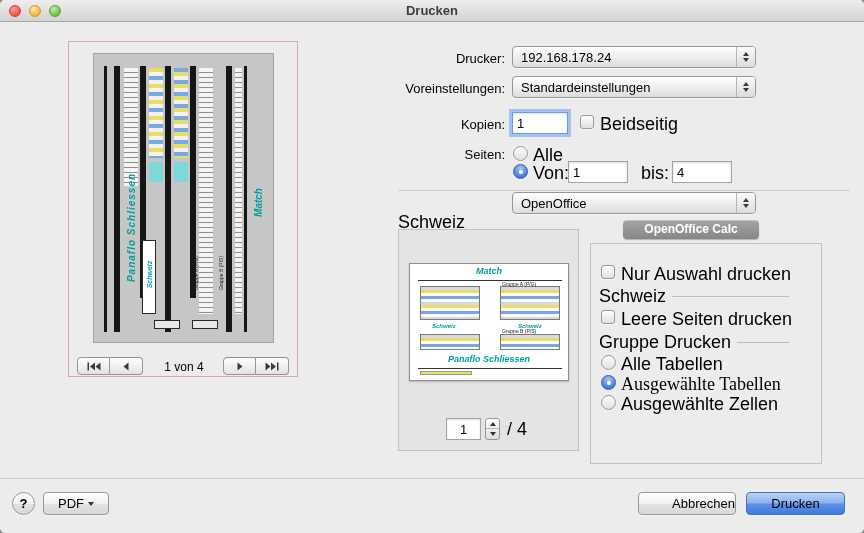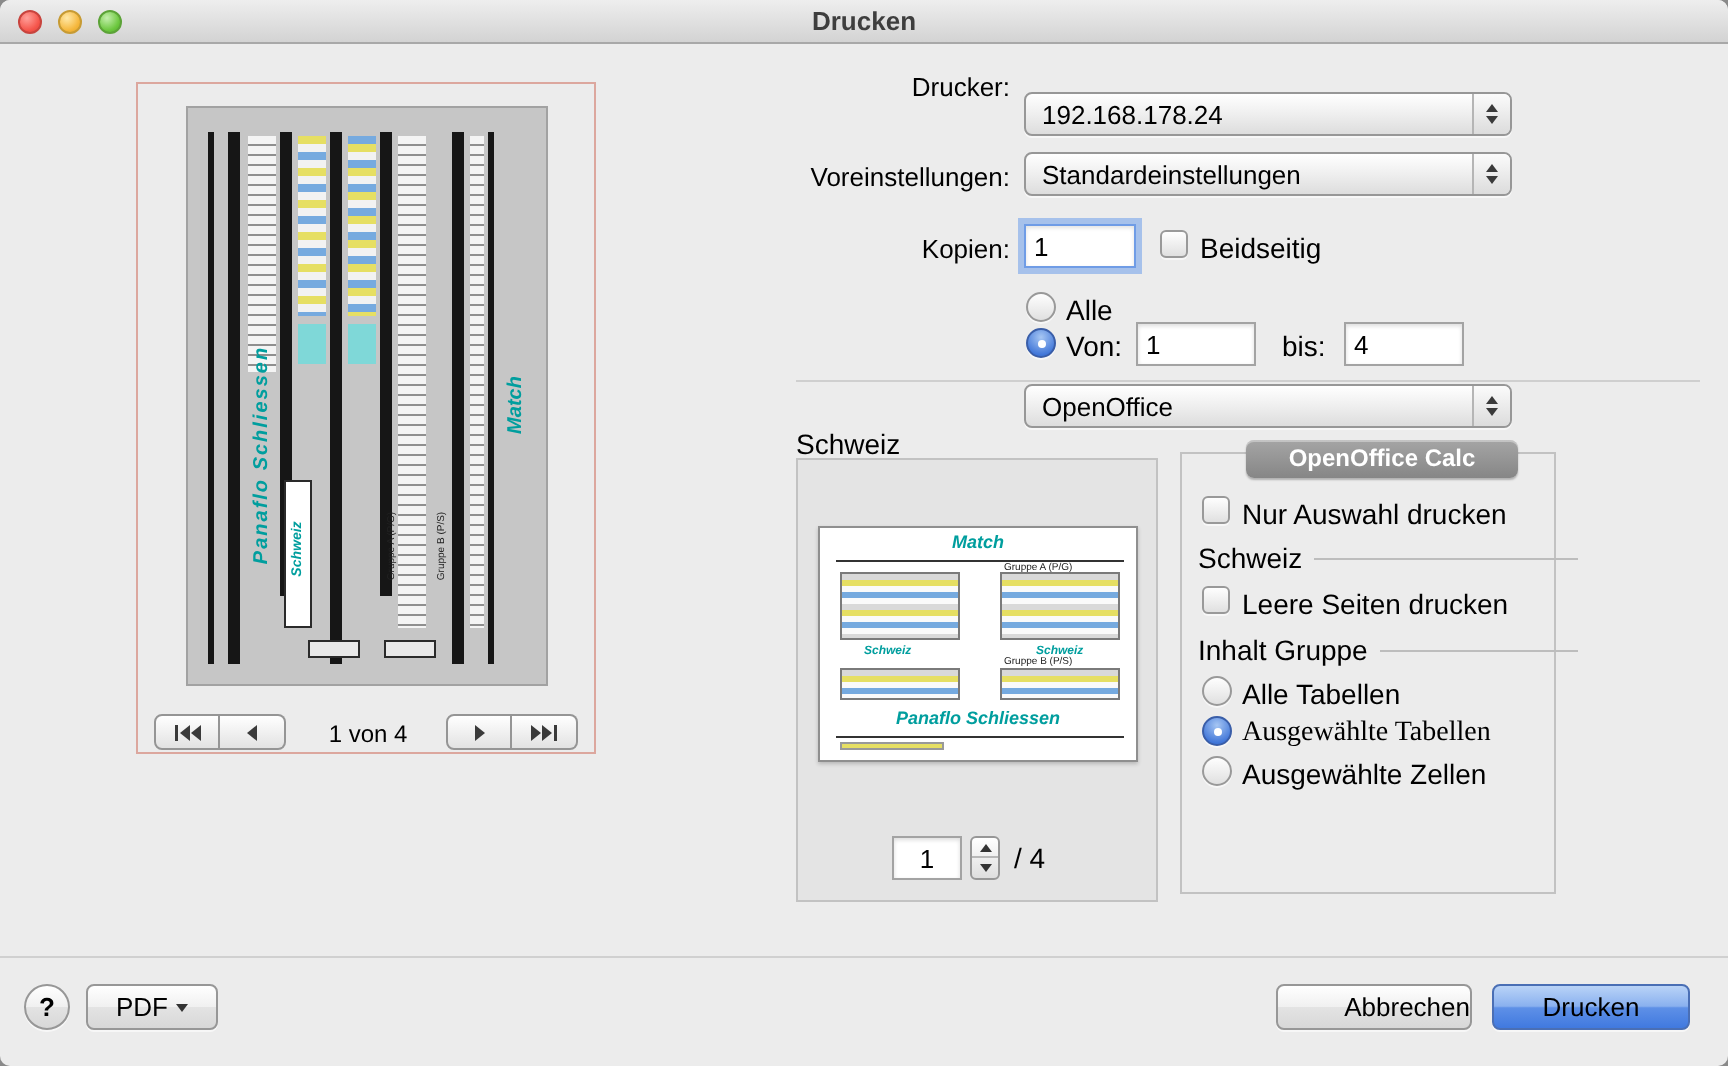--- a/index.html
+++ b/index.html
@@ -9,21 +9,21 @@
 
   
   .titlebar { position:absolute; left:0; top:0; right:0; height:22px;
     background:linear-gradient(#eeeeee,#d3d3d3); border-bottom:1px solid #a8a8a8; }
   .title { text-align:center; font-size:13px; font-weight:bold; color:#3e3e3e; line-height:21px; }
   .tl { position:absolute; top:5px; width:12px; height:12px; border-radius:50%; }
   .tl.red { left:9px; background:radial-gradient(circle at 35% 30%, #ffa09a, #f5554b 65%, #d8423a); border:1px solid #c8443e; }
   .tl.yellow { left:29px; background:radial-gradient(circle at 35% 30%, #ffe9a8, #f5b73c 65%, #dd9f27); border:1px solid #c79b34; }
   .tl.green { left:49px; background:radial-gradient(circle at 35% 30%, #c4efad, #6cc73e 65%, #52a82c); border:1px solid #5ca338; }
 
-  .lbl { position:absolute; font-size:14px; line-height:16px; white-space:nowrap; }
+  .lbl { position:absolute; font-size:18px; line-height:16px; white-space:nowrap; }
   .rlabel { position:absolute; left:260px; width:245px; text-align:right; font-size:13px; line-height:16px; }
   .small { font-size:12px; }
 
   
   .popup { position:absolute; height:22px; border:1px solid #979797; border-radius:4px;
     background:linear-gradient(#ffffff,#ededed 55%,#dddddd); display:flex; align-items:center;
     padding:0 24px 0 8px; font-size:13px; box-shadow:0 1px 0 rgba(255,255,255,.6); }
   .popup .arrows { position:absolute; right:0; top:0; bottom:0; width:19px; border-left:1px solid #b5b5b5;
     border-radius:0 3px 3px 0; background:linear-gradient(#fbfbfb,#dcdcdc);
     display:flex; flex-direction:column; align-items:center; justify-content:center; }
@@ -170,21 +170,21 @@
       <button class="navbtn">
         <svg width="16" height="9" viewBox="0 0 16 9" fill="#3a3a3a">
           <path d="M1.5,0.5 L6.5,4.5 L1.5,8.5 Z"></path>
             <path d="M7,0.5 L12,4.5 L7,8.5 Z"></path>
             <rect x="13" y="0.5" width="1.5" height="8"></rect>
         </svg>
       </button>
     </div>
   </div>
 
-  <div class="rlabel" style="top:36px;">Drucker:</div>
+  <div class="rlabel" style="top:51px;">Drucker:</div>
   <div class="popup" style="left:512px;top:46px;width:244px;">
     <span>192.168.178.24</span>
     <span class="arrows">
         <i class="au"></i>
         <i class="ad"></i>
       </span>
   </div>
 
   <div class="rlabel" style="top:81px;text-align:right;">Voreinstellungen:</div>
   <div class="popup" style="left:512px;top:76px;width:244px;">
@@ -193,20 +193,21 @@
         <i class="au"></i>
         <i class="ad"></i>
       </span>
   </div>
 
   <div class="rlabel" style="top:117px;">Kopien:</div>
   <input class="tf focus" style="left: 512px; top: 112px; width: 56px;" value="1">
   <div class="checkbox" style="left:580px;top:115px;"></div>
   <div class="lbl" style="left:600px;top:116px;">Beidseitig</div>
 
+  <div class="rlabel" style="top:147px;">Seiten:</div>
   <div class="radio" style="left:513px;top:146px;"></div>
   <div class="lbl" style="left:533px;top:147px;">Alle</div>
 
   <div class="radio selected" style="left:513px;top:164px;"></div>
   <div class="lbl" style="left:533px;top:165px;">Von:</div>
   <input class="tf" style="left: 568px; top: 161px; width: 60px;" value="1">
   <div class="lbl" style="left:641px;top:165px;">bis:</div>
   <input class="tf" style="left: 672px; top: 161px; width: 60px;" value="4">
 
   <div class="hline" style="left:398px;top:190px;width:452px;"></div>
@@ -239,35 +240,35 @@
 
     <input class="tf" style="left: 47px; top: 188px; width: 35px; text-align: center;" value="1">
     <div class="stepper" style="left:86px;top:188px;">
       <div class="st-up"></div>
       <div class="st-down"></div>
     </div>
     <div class="lbl" style="left:108px;top:191px;">/ 4</div>
   </div>
 
   <div class="tab" style="left:623px;top:220px;width:136px;height:19px;">OpenOffice Calc</div>
-  <div class="panel options" style="left:590px;top:226px;width:188px;height:221px;">
+  <div class="panel options" style="left:590px;top:243px;width:232px;height:221px;">
 
     <div class="checkbox" style="left:10px;top:21px;"></div>
     <div class="lbl" style="left:30px;top:22px;">Nur Auswahl drucken</div>
 
     <div class="section" style="left:8px;top:44px;width:190px;">
       <span class="lbl" style="position:static;">Schweiz</span>
       <span class="sline"></span>
     </div>
 
     <div class="checkbox" style="left:10px;top:66px;"></div>
     <div class="lbl" style="left:30px;top:67px;">Leere Seiten drucken</div>
 
     <div class="section" style="left:8px;top:90px;width:190px;">
-      <span class="lbl" style="position:static;">Inhalt Gruppe</span>
+      <span class="lbl" style="position:static;">Gruppe Drucken</span>
       <span class="sline"></span>
     </div>
 
     <div class="radio" style="left:10px;top:111px;"></div>
     <div class="lbl" style="left:30px;top:112px;">Alle Tabellen</div>
 
     <div class="radio selected" style="left:10px;top:131px;"></div>
     <div class="lbl" style="left:30px;top:132px;font-family:Liberation Serif, serif;">Ausgewählte Tabellen</div>
 
     <div class="radio" style="left:10px;top:151px;"></div>

